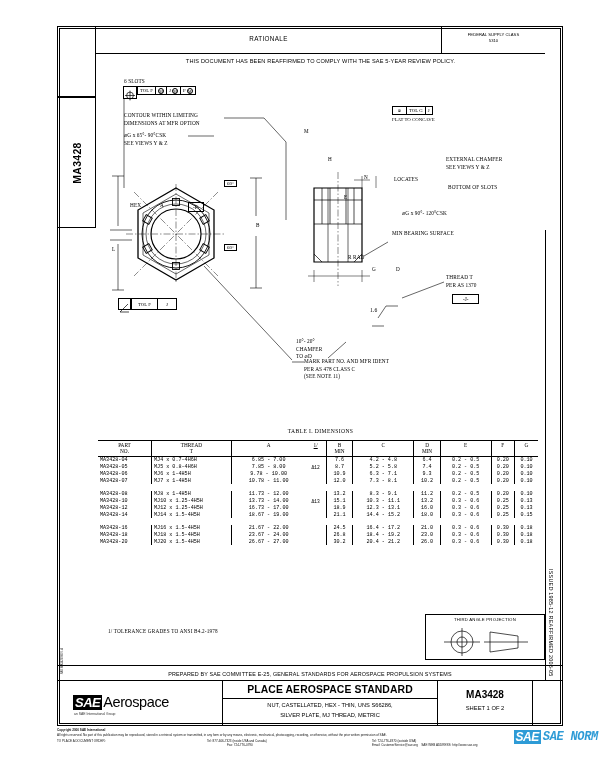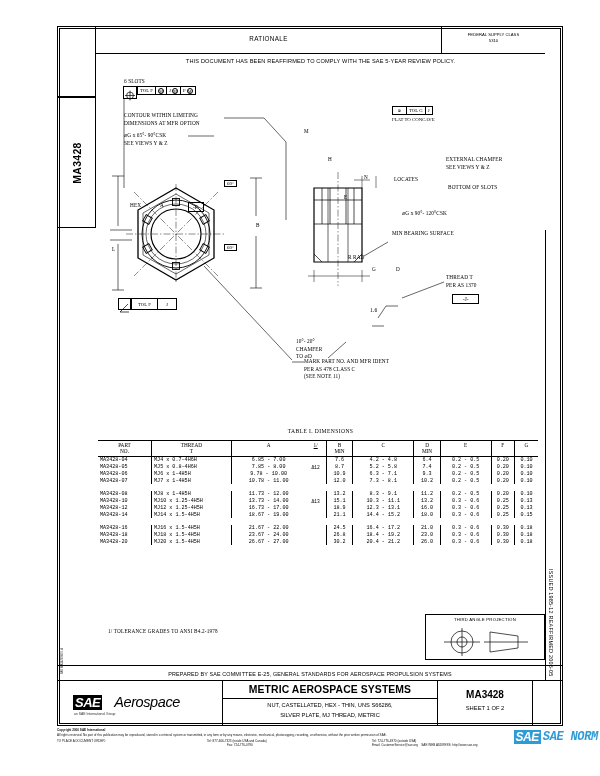--- a/index.html
+++ b/index.html
@@ -96,21 +96,21 @@
   #prep div { text-align:center; font-size:5.4px; line-height:16px; letter-spacing:.15px; }
 
   #tb { left:57px; top:681px; width:506px; height:45px; border-bottom:1px solid #000; display:flex; }
   #tbLogo { width:166px; border-right:1px solid #000; position:relative; }
   #tbMid { flex:1; border-right:1px solid #000; position:relative; }
   #tbNum { width:95px; border-right:1px solid #000; position:relative; }
   #tbEnd { width:30px; position:relative; }
 
   #sealogo { position:absolute; left:16px; top:13px; display:flex; align-items:baseline; }
   #saeMark { background:#000; color:#fff; font-weight:bold; font-size:13px; letter-spacing:-.5px; padding:0 2px; font-style:italic; }
-  #aeroWord { font-size:14.5px; font-style:italic; letter-spacing:-.4px; margin-left:12px; }
+  #aeroWord { font-size:14.5px; letter-spacing:-.4px; margin-left:1px; }
   #saeSub { position:absolute; left:17px; top:31px; font-size:3.4px; color:#333; }
 
   #mas { position:absolute; left:0; right:0; top:3px; text-align:center; font-size:10.4px; font-weight:bold; letter-spacing:.1px; }
   #masRule { position:absolute; left:0; right:0; top:17px; border-top:1px solid #000; }
   #masSub { position:absolute; left:0; right:0; top:20px; text-align:center; font-size:5.7px; line-height:1.7; }
 
   #docNo { position:absolute; left:0; right:0; top:8px; text-align:center; font-size:10px; font-weight:bold; }
   #sheetNo { position:absolute; left:0; right:0; top:24px; text-align:center; font-size:5.8px; }
 
   
@@ -547,21 +547,21 @@
 
   <div class="abs" id="tb">
     <div id="tbLogo">
       <div id="sealogo">
         <span id="saeMark">SAE</span>
         <span id="aeroWord">Aerospace</span>
       </div>
       <div id="saeSub">an SAE International Group</div>
     </div>
     <div id="tbMid">
-      <div id="mas">METRIC AEROSPACE SYSTEMS</div>
+      <div id="mas">PLACE AEROSPACE STANDARD</div>
       <div id="masRule"></div>
       <div id="masSub">
         <div>NUT, CASTELLATED, HEX - THIN, UNS S66286,</div>
         <div>SILVER PLATE, MJ THREAD, METRIC</div>
       </div>
     </div>
     <div id="tbNum">
       <div id="docNo">MA3428</div>
       <div id="sheetNo">SHEET 1 OF 2</div>
     </div>

